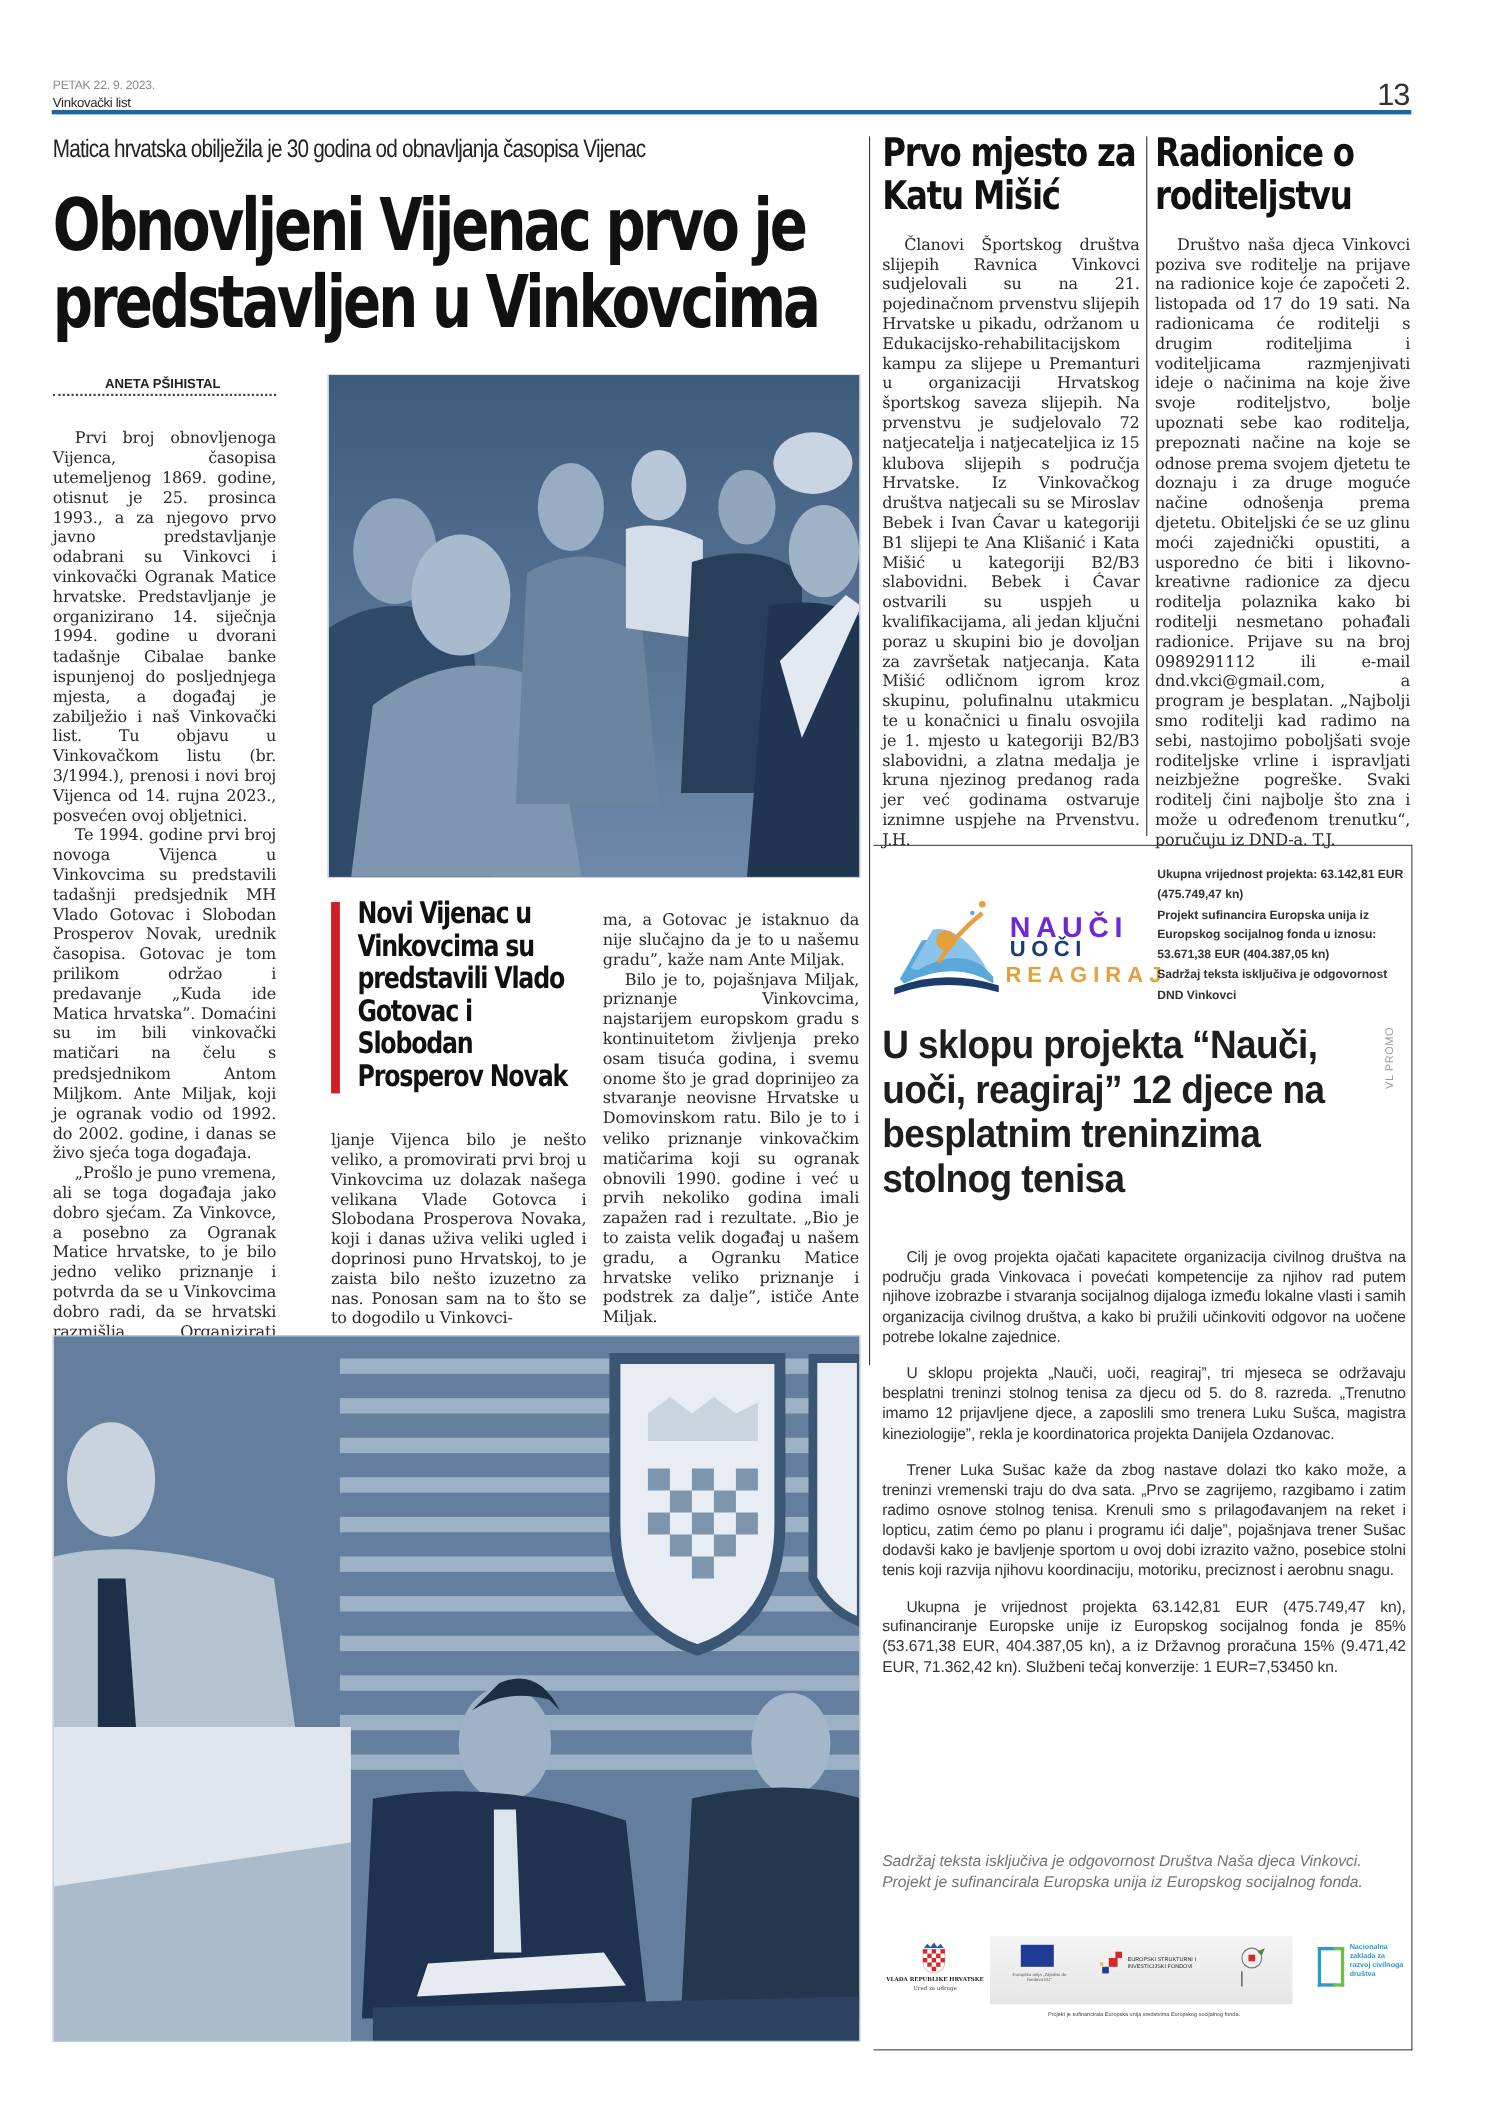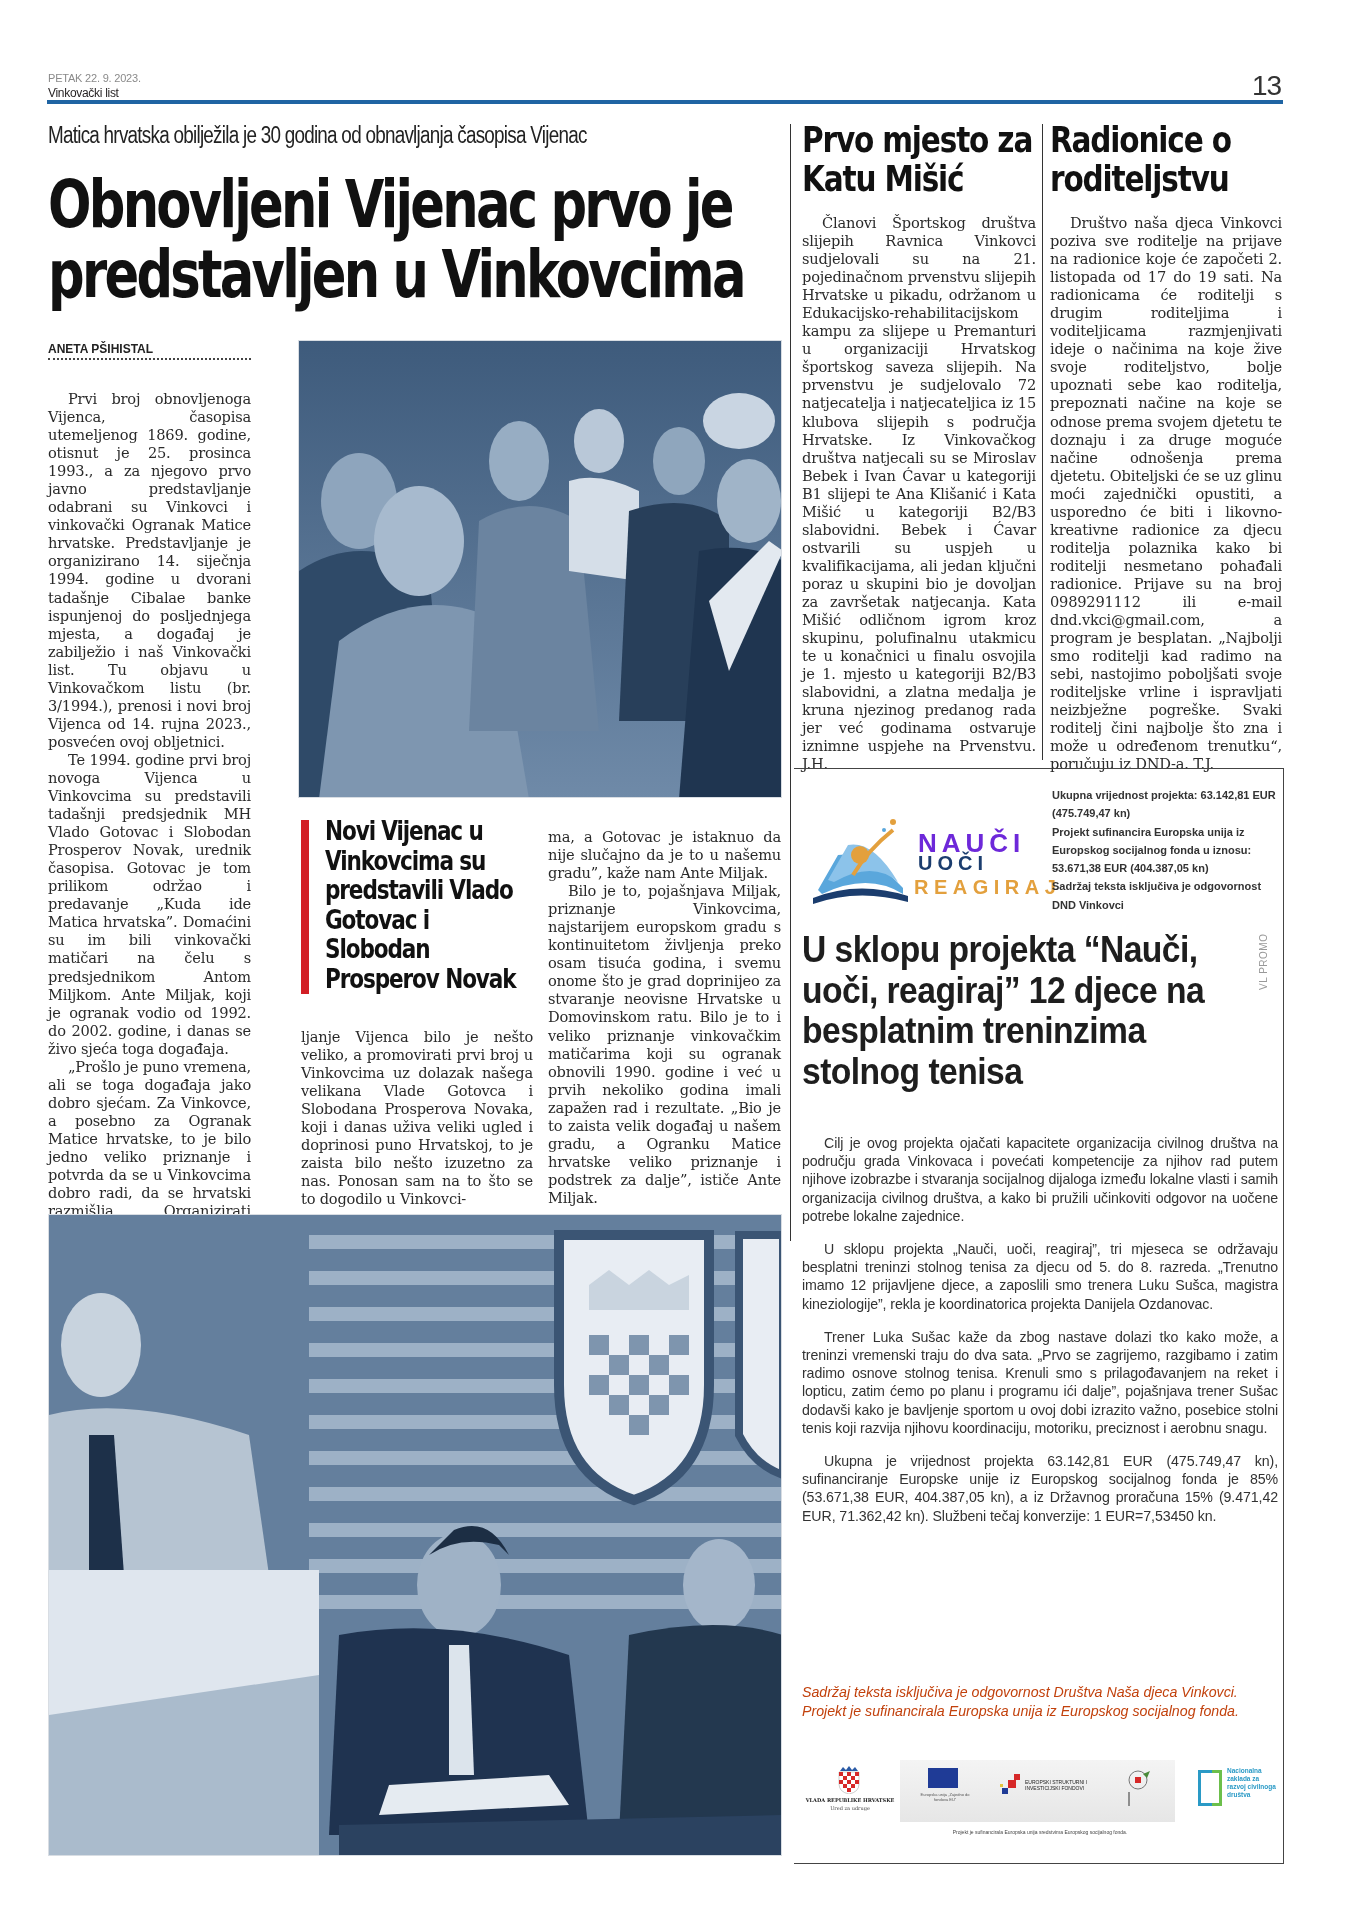--- a/index.html
+++ b/index.html
@@ -11,21 +11,21 @@
 
   
   #hdr-date { left: 48px; top: 72px; font-size: 11px; color: #8a8a8a; letter-spacing: -0.2px; }
   #hdr-paper { left: 48px; top: 86px; font-size: 12px; color: #231f20; letter-spacing: -0.3px; }
   #hdr-page { left: 1252px; top: 70px; font-size: 28px; color: #333; font-weight: 300; letter-spacing: -1px; }
   #hdr-rule { left: 47px; top: 100px; width: 1236px; height: 4px; background: #1f64a3; }
 
   
   #kicker { left: 48px; top: 122px; font-size: 23px; color: #222; letter-spacing: -0.9px; transform: scaleX(0.82); transform-origin: left top; white-space: nowrap; }
   #headline { left: 48px; top: 170px; width: 950px; font-size: 66px; line-height: 70px; font-weight: bold; letter-spacing: -3.5px; color: #111; transform: scaleX(0.775); transform-origin: left top; }
-  #byline { left: 48px; top: 342px; width: 200px; text-align: left; font-size: 12px; font-weight: bold; color: #222; }
+  #byline { left: 48px; top: 342px; width: 200px; text-align: center; font-size: 12px; font-weight: bold; color: #222; }
   #byline-dots { left: 48px; top: 356px; width: 203px; height: 4px; border-bottom: 2px dotted #444; }
 
   .body { font-size: 14.6px; line-height: 18.05px; text-align: justify; color: #2a2a2a; letter-spacing: -0.2px; margin-top: 10px; }
   .body p { text-indent: 20px; }
   #col1 { left: 48px; top: 380px; width: 203px; }
   #col2b { left: 301px; top: 1018px; width: 232px; }
   #col3 { left: 548px; top: 818px; width: 233px; }
 
   #photo1 { left: 298px; top: 340px; width: 484px; height: 458px; }
   #photo2 { left: 48px; top: 1214px; width: 734px; height: 642px; }
@@ -49,21 +49,21 @@
   #promo { left: 794px; top: 768px; width: 490px; height: 1096px; border: 1.5px solid #444; border-left: none; border-top: 1.5px solid #444; }
   #logo-box { left: 808px; top: 810px; width: 225px; height: 95px; }
   #logo-word1 { left: 918px; top: 828px; font-size: 26px; font-weight: bold; letter-spacing: 5px; color: #6d28d9; }
   #logo-word2 { left: 918px; top: 852px; font-size: 20px; font-weight: bold; letter-spacing: 5px; color: #1b3d6e; }
   #logo-word3 { left: 914px; top: 876px; font-size: 20px; font-weight: bold; letter-spacing: 5.5px; color: #e3a03d; }
   #fund-info { left: 1052px; top: 786px; width: 225px; font-size: 11px; line-height: 18.3px; font-weight: bold; color: #333; }
   #promo-headline { left: 802px; top: 930px; width: 520px; font-size: 36px; line-height: 40.5px; font-weight: bold; letter-spacing: -0.6px; color: #1e1e1e; transform: scaleX(0.935); transform-origin: left top; }
   #vl-promo { left: 1258px; top: 990px; font-size: 10px; color: #999; transform: rotate(-90deg); transform-origin: left top; letter-spacing: 0.5px; white-space: nowrap; }
   #promo-body { left: 802px; top: 1134px; width: 476px; font-size: 14.2px; line-height: 18.2px; text-align: justify; color: #333; letter-spacing: -0.1px; }
   #promo-body p { text-indent: 22px; margin-bottom: 15px; }
-  #promo-disclaimer { left: 802px; top: 1683px; width: 480px; font-size: 14.2px; line-height: 18.5px; font-style: italic; color: #c2410c; }
+  #promo-disclaimer { left: 802px; top: 1683px; width: 480px; font-size: 14.2px; line-height: 18.5px; font-style: italic; color: #737373; }
   #gov-text1 { left: 800px; top: 1797px; width: 100px; text-align: center; font-size: 5px; font-weight: bold; color: #222; }
   #gov-text2 { left: 800px; top: 1805px; width: 100px; text-align: center; font-size: 5px; color: #444; }
   #eu-band { left: 900px; top: 1760px; width: 275px; height: 62px; background: linear-gradient(180deg,#f4f4f4,#e6e6e6); }
   #eu-flag { left: 928px; top: 1768px; width: 30px; height: 20px; background: #1f3b96; }
   #eu-label { left: 915px; top: 1792px; width: 60px; text-align: center; font-size: 4px; color: #555; line-height: 5px; }
   #esif-label { left: 1025px; top: 1779px; width: 70px; font-size: 5px; line-height: 6px; color: #222; }
   #esf-mark { left: 1123px; top: 1768px; width: 30px; height: 40px; }
   #nzk-label { left: 1227px; top: 1767px; width: 50px; font-size: 6.5px; line-height: 8px; font-weight: bold; color: #2a9ac6; }
   #nzk-bracket { left: 1198px; top: 1770px; width: 16px; height: 36px; border: 3px solid #2a9ac6; border-right: none; }
   #nzk-bracket2 { left: 1212px; top: 1770px; width: 10px; height: 36px; border: 3px solid #6cbf4b; border-left: none; }

